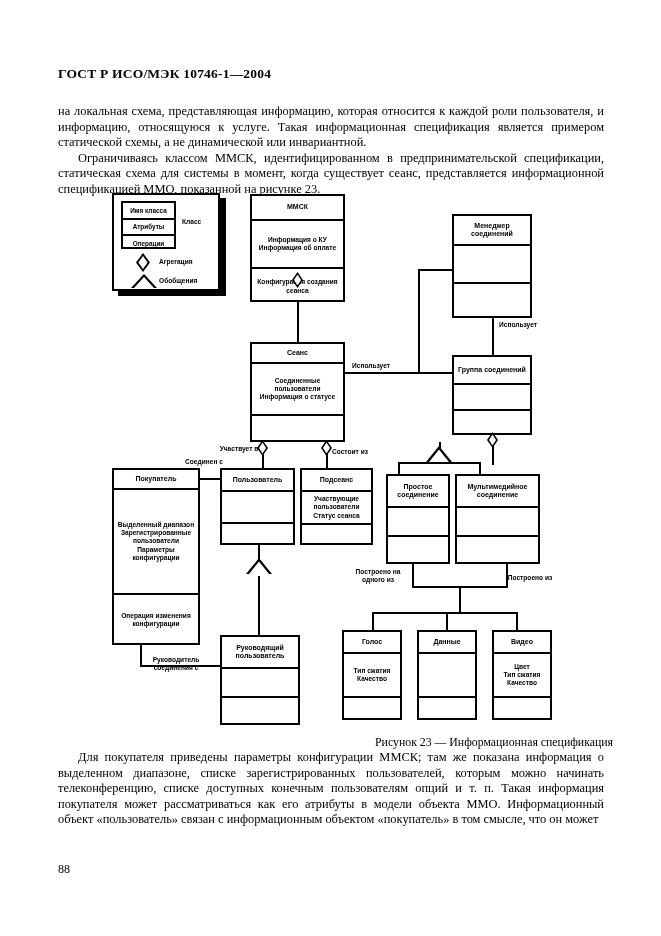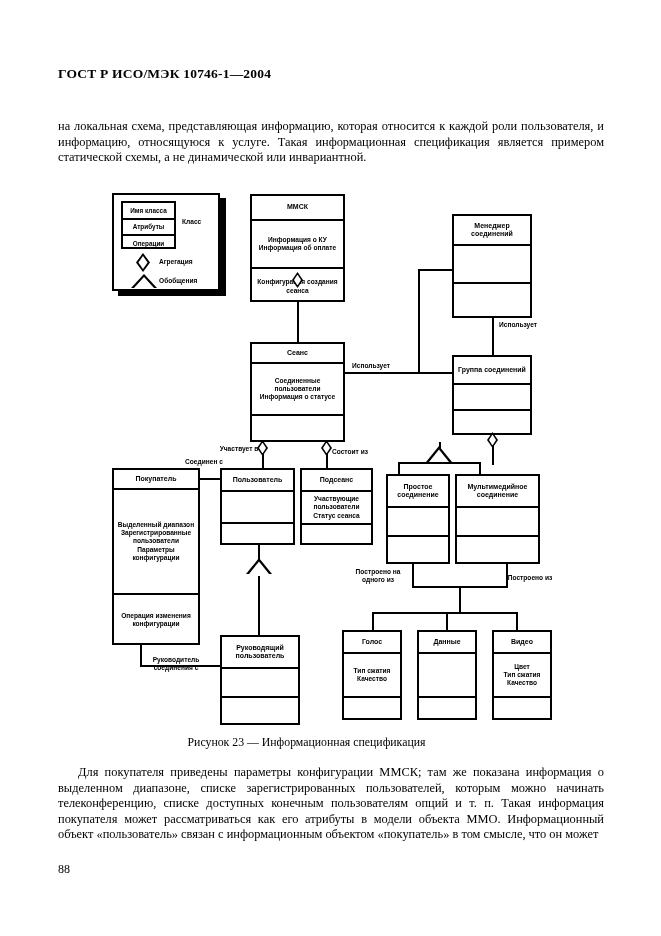--- a/index.html
+++ b/index.html
@@ -6,30 +6,30 @@
   body{width:661px;height:936px;position:relative;overflow:hidden;
        font-family:"Liberation Serif", serif;color:#000;}
   .page{position:absolute;inset:0;text-decoration:underline;}
 
   
   #std-header{position:absolute;left:58px;top:66px;font-weight:bold;
       font-size:13.5px;letter-spacing:.2px;font-family:"Liberation Serif",serif;}
 
   
   .para{position:absolute;left:58px;width:546px;font-size:12.4px;
-        line-height:15.6px;text-align:justify;text-justify:inter-word;margin-top:15px;}
+        line-height:15.6px;text-align:justify;text-justify:inter-word;}
   #para-1{top:104px;}
   #para-2{top:750px;}
   .indent{text-indent:20px;display:block;}
 
   #page-number{position:absolute;left:58px;top:862px;font-size:12px;}
 
   
   #figure-caption{position:absolute;left:0;top:735px;width:613px;
-      text-align:center;font-size:11.8px;}
+      text-align:right;font-size:11.8px;}
 
   
   #diagram{position:absolute;left:0;top:190px;width:661px;height:545px;}
 
   
   .uml{position:absolute;border:2px solid #000;background:#fff;
        box-sizing:border-box;z-index:3;}
   .uml .cmp{border-bottom:2px solid #000;box-sizing:border-box;
        display:flex;align-items:center;justify-content:center;
        text-align:center;font-family:"Liberation Sans",sans-serif;
@@ -94,20 +94,21 @@
 </style>
 </head>
 <body>
 
 <div class="page">
 
   <div id="std-header">ГОСТ Р ИСО/МЭК 10746-1—2004</div>
 
   <div class="para" id="para-1">
     <span>на локальная схема, представляющая информацию, которая относится к каждой роли пользователя, и информацию, относящуюся к услуге. Такая информационная спецификация является примером статической схемы, а не динамической или инвариантной.</span>
+    <span class="indent">Ограничиваясь классом ММСК, идентифицированном в предпринимательской спецификации, статическая схема для системы в момент, когда существует сеанс, представляется информационной спецификацией ММО, показанной на рисунке 23.</span>
   </div>
 
   <div id="diagram">
 
     <div id="legend-shadow" style="left:118px;top:8px;"></div>
     <div id="legend" style="top:3px;">
       <div id="legend-class-box">
         <div class="cmp">Имя класса</div>
         <div class="cmp">Атрибуты</div>
         <div class="cmp">Операции</div>

